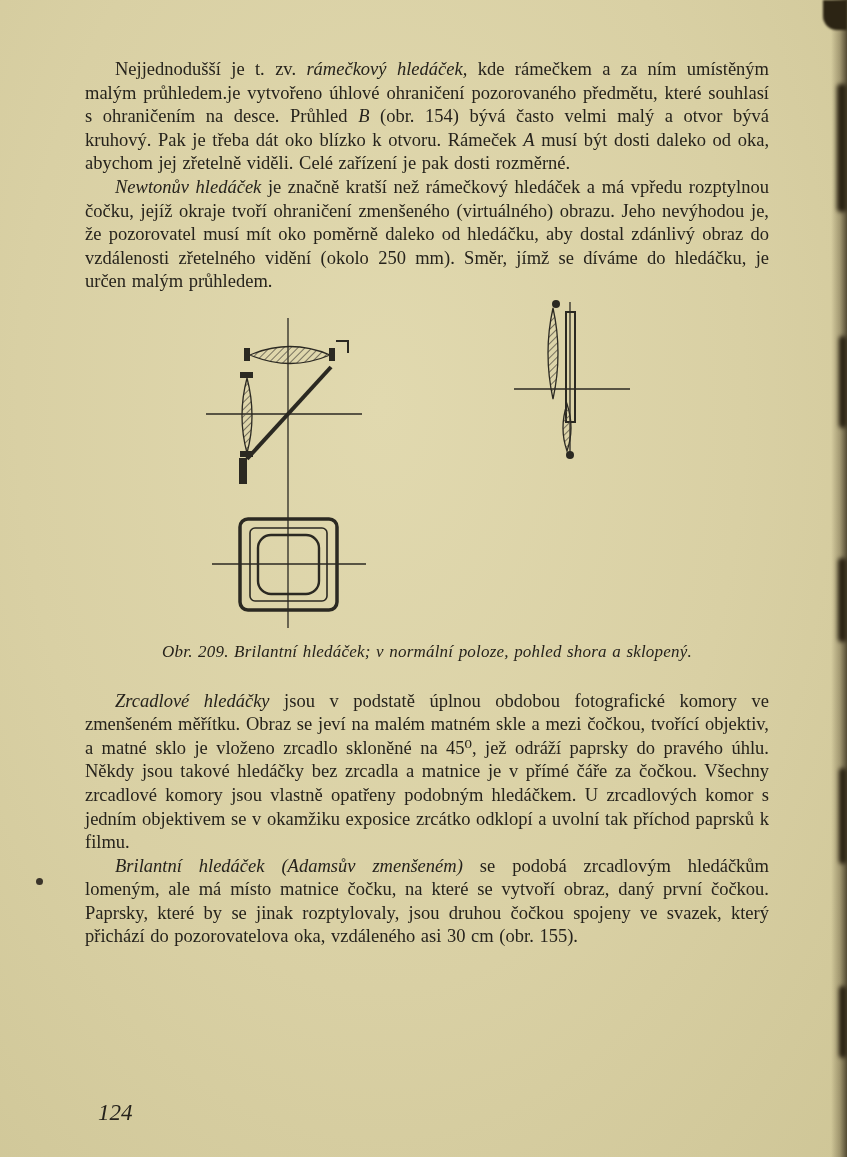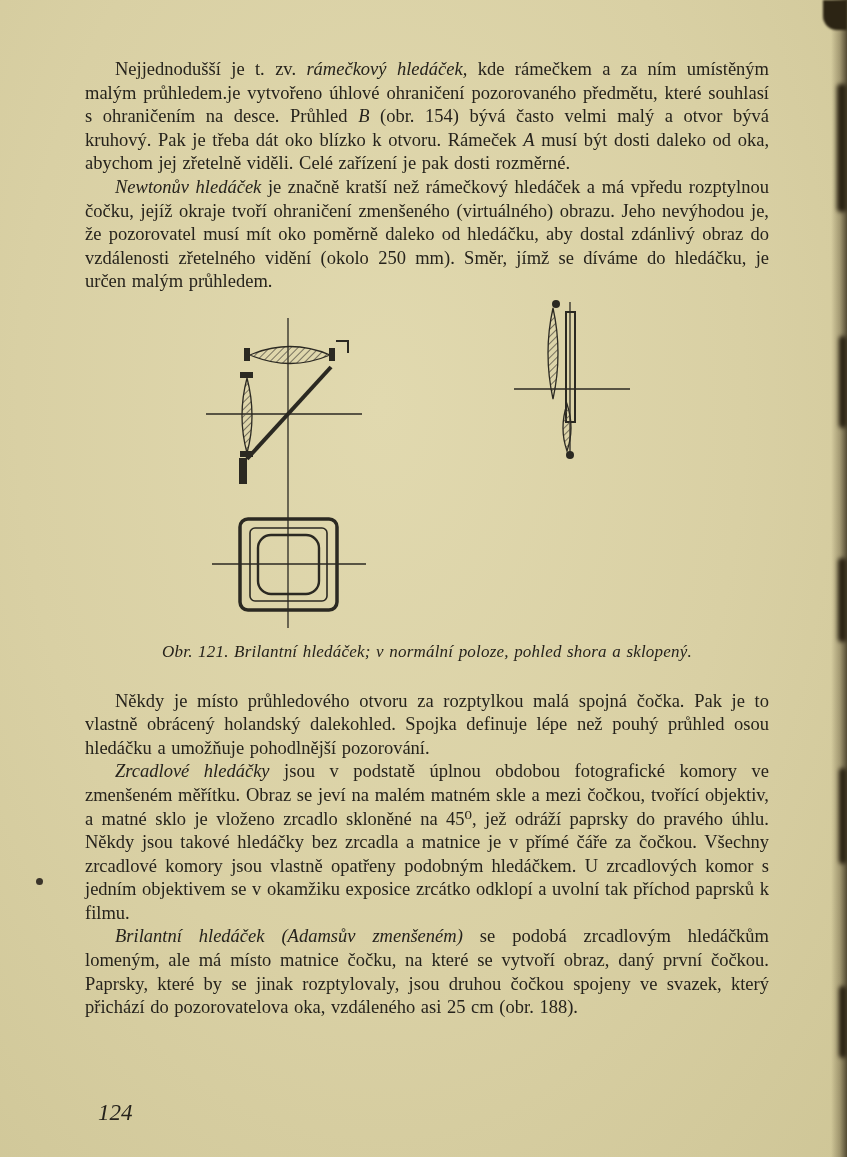--- a/index.html
+++ b/index.html
@@ -91,27 +91,26 @@
         <g stroke="#2b2922" stroke-width="1.3" fill="none">
           <line x1="288" y1="545" x2="288" y2="676"></line>
           <line x1="212" y1="612" x2="366" y2="612"></line>
           <rect x="240" y="567" width="97" height="91" rx="8" stroke-width="3.5"></rect>
           <rect x="250" y="576" width="77" height="73" rx="5" stroke-width="1.6"></rect>
           <rect x="258" y="583" width="61" height="59" rx="13" stroke-width="2.4"></rect>
         </g>
       </svg>
     </div>
 
-    <p class="caption"><span>Obr. 121. Brilantní hledáček; v normální poloze, pohled shora a sklopený.</span></p>
+    <p class="caption"><span>Obr. 209. Brilantní hledáček; v normální poloze, pohled shora a sklopený.</span></p>
 
-    <p class="body-para"><span>Někdy je místo průhledového otvoru za rozptylkou malá spojná čočka. Pak je to vlastně obrácený holandský dalekohled. Spojka definuje lépe než pouhý průhled osou hledáčku a umožňuje pohodlnější pozorování.</span></p>
 
     <p class="body-para"><i>Zrcadlové hledáčky</i><span> jsou v podstatě úplnou obdobou fotografické komory ve zmenšeném měřítku. Obraz se jeví na malém matném skle a mezi čočkou, tvořící objektiv, a matné sklo je vloženo zrcadlo skloněné na 45⁰, jež odráží paprsky do pravého úhlu. Někdy jsou takové hledáčky bez zrcadla a matnice je v přímé čáře za čočkou. Všechny zrcadlové komory jsou vlastně opatřeny podobným hledáčkem. U zrcadlových komor s jedním objektivem se v okamžiku exposice zrcátko odklopí a uvolní tak příchod paprsků k filmu.</span></p>
 
-    <p class="body-para"><i>Brilantní hledáček (Adamsův zmenšeném)</i><span> se podobá zrcadlovým hledáčkům lomeným, ale má místo matnice čočku, na které se vytvoří obraz, daný první čočkou. Paprsky, které by se jinak rozptylovaly, jsou druhou čočkou spojeny ve svazek, který přichází do pozorovatelova oka, vzdáleného asi 25 cm (obr. 188).</span></p>
+    <p class="body-para"><i>Brilantní hledáček (Adamsův zmenšeném)</i><span> se podobá zrcadlovým hledáčkům lomeným, ale má místo matnice čočku, na které se vytvoří obraz, daný první čočkou. Paprsky, které by se jinak rozptylovaly, jsou druhou čočkou spojeny ve svazek, který přichází do pozorovatelova oka, vzdáleného asi 30 cm (obr. 155).</span></p>
 
   </div>
 
   <div class="page-number">124</div>
 
   <div class="edge-right"></div>
   <div class="smudge corner"></div>
   <div class="smudge s1"></div>
   <div class="smudge s2"></div>
   <div class="smudge s3"></div>

